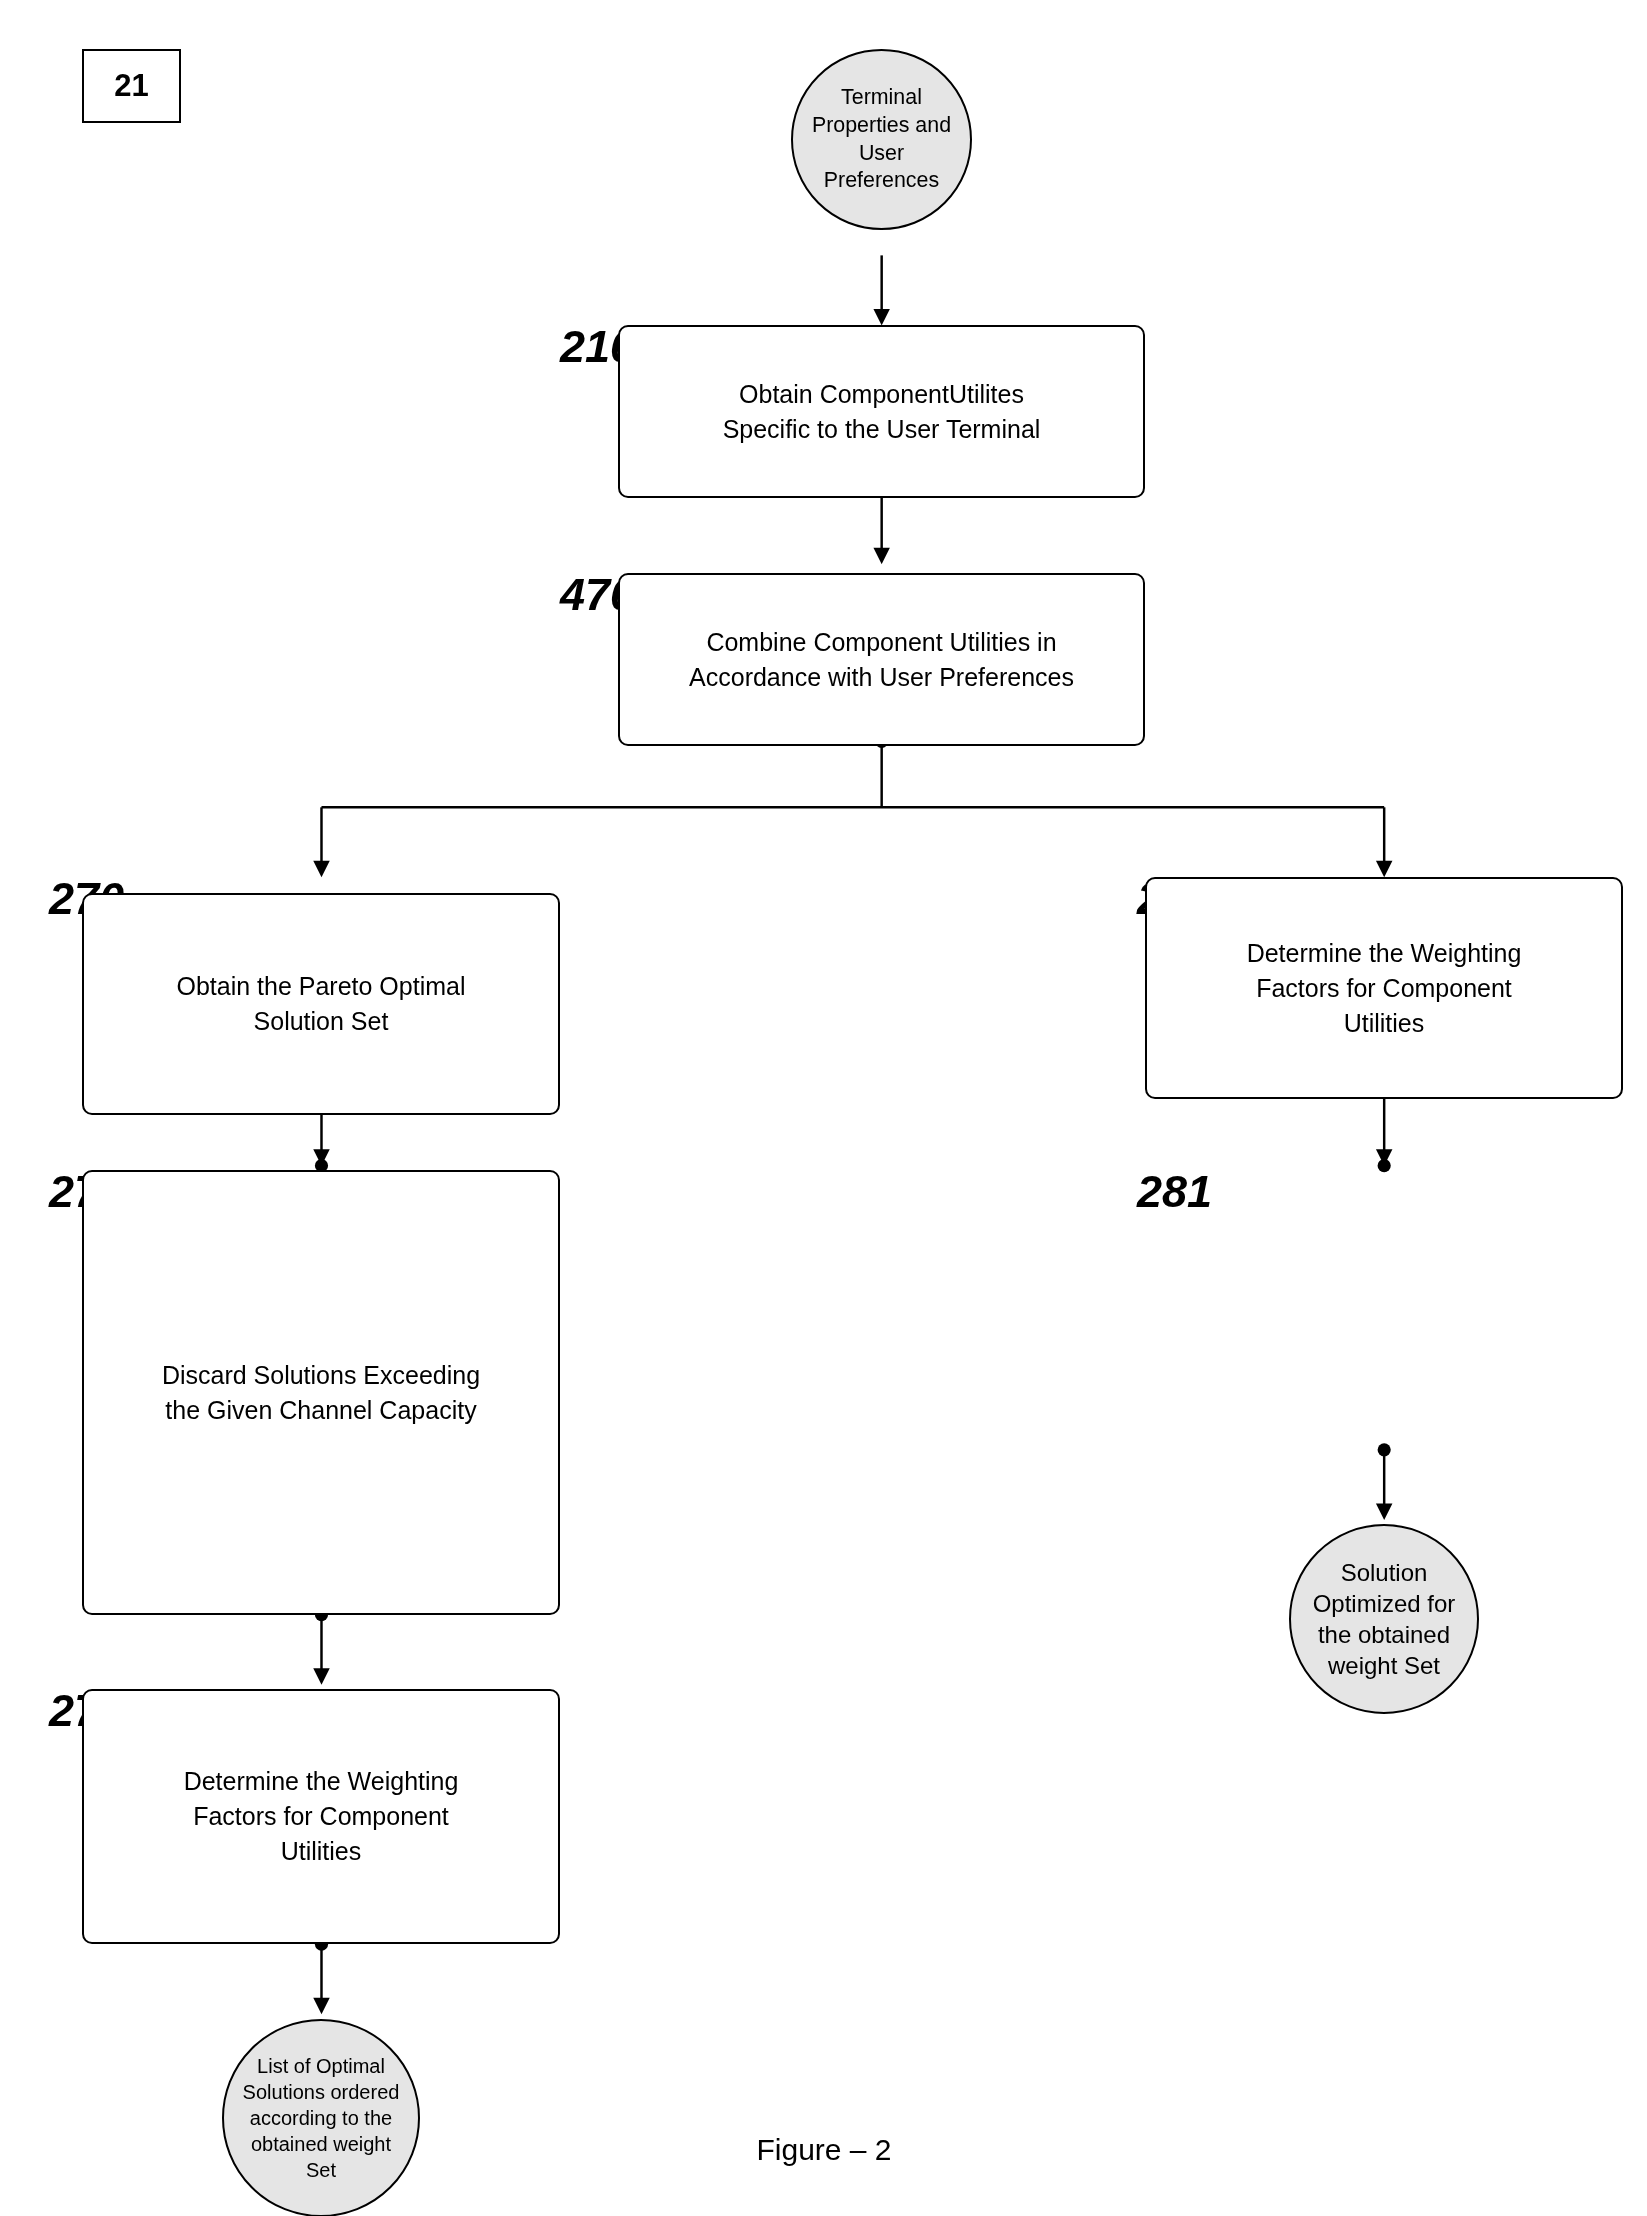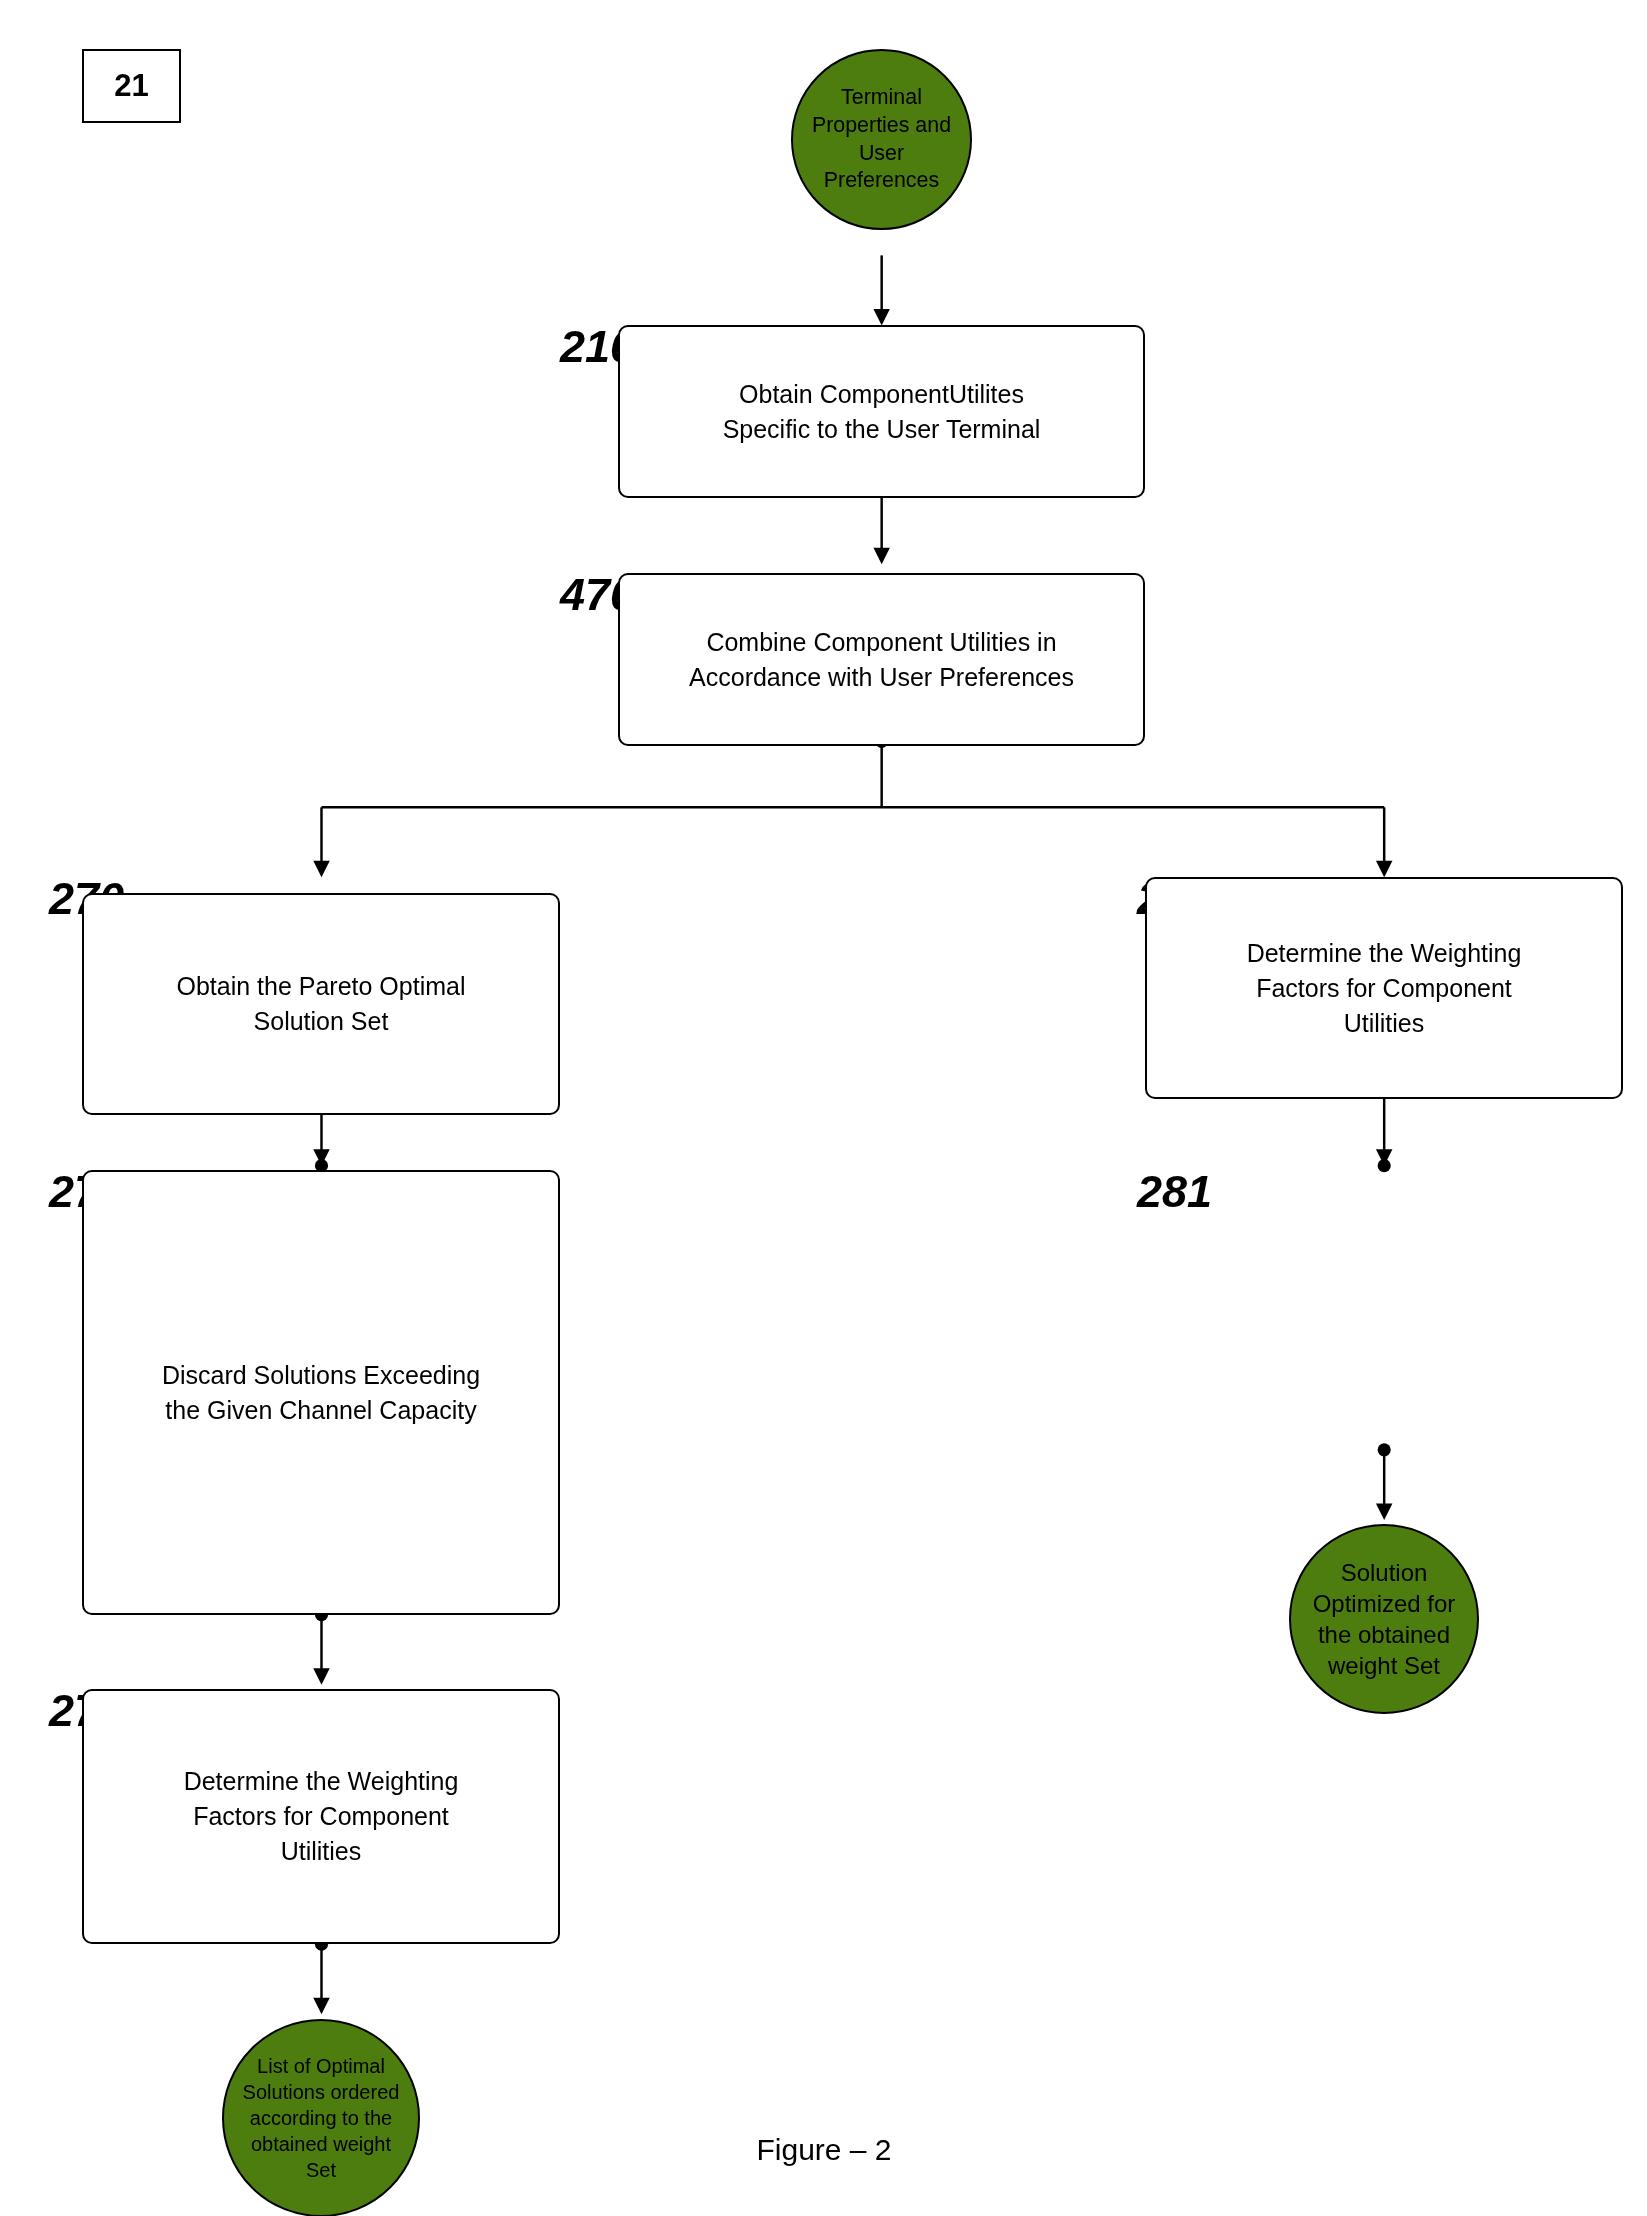--- a/index.html
+++ b/index.html
@@ -37,21 +37,21 @@
     .oval {
       position: absolute;
       border: 2.1px solid #000;
       border-radius: 50%;
       display: flex;
       align-items: center;
       justify-content: center;
       text-align: center;
       font-size: 21.4px;
       line-height: 1.3;
-      background: #4d7c0f;
+      background: #e5e5e5;
     }
 
     
     .rect-box {
       position: absolute;
       border: 2.1px solid #000;
       border-radius: 10px;
       display: flex;
       align-items: center;
       justify-content: center;

